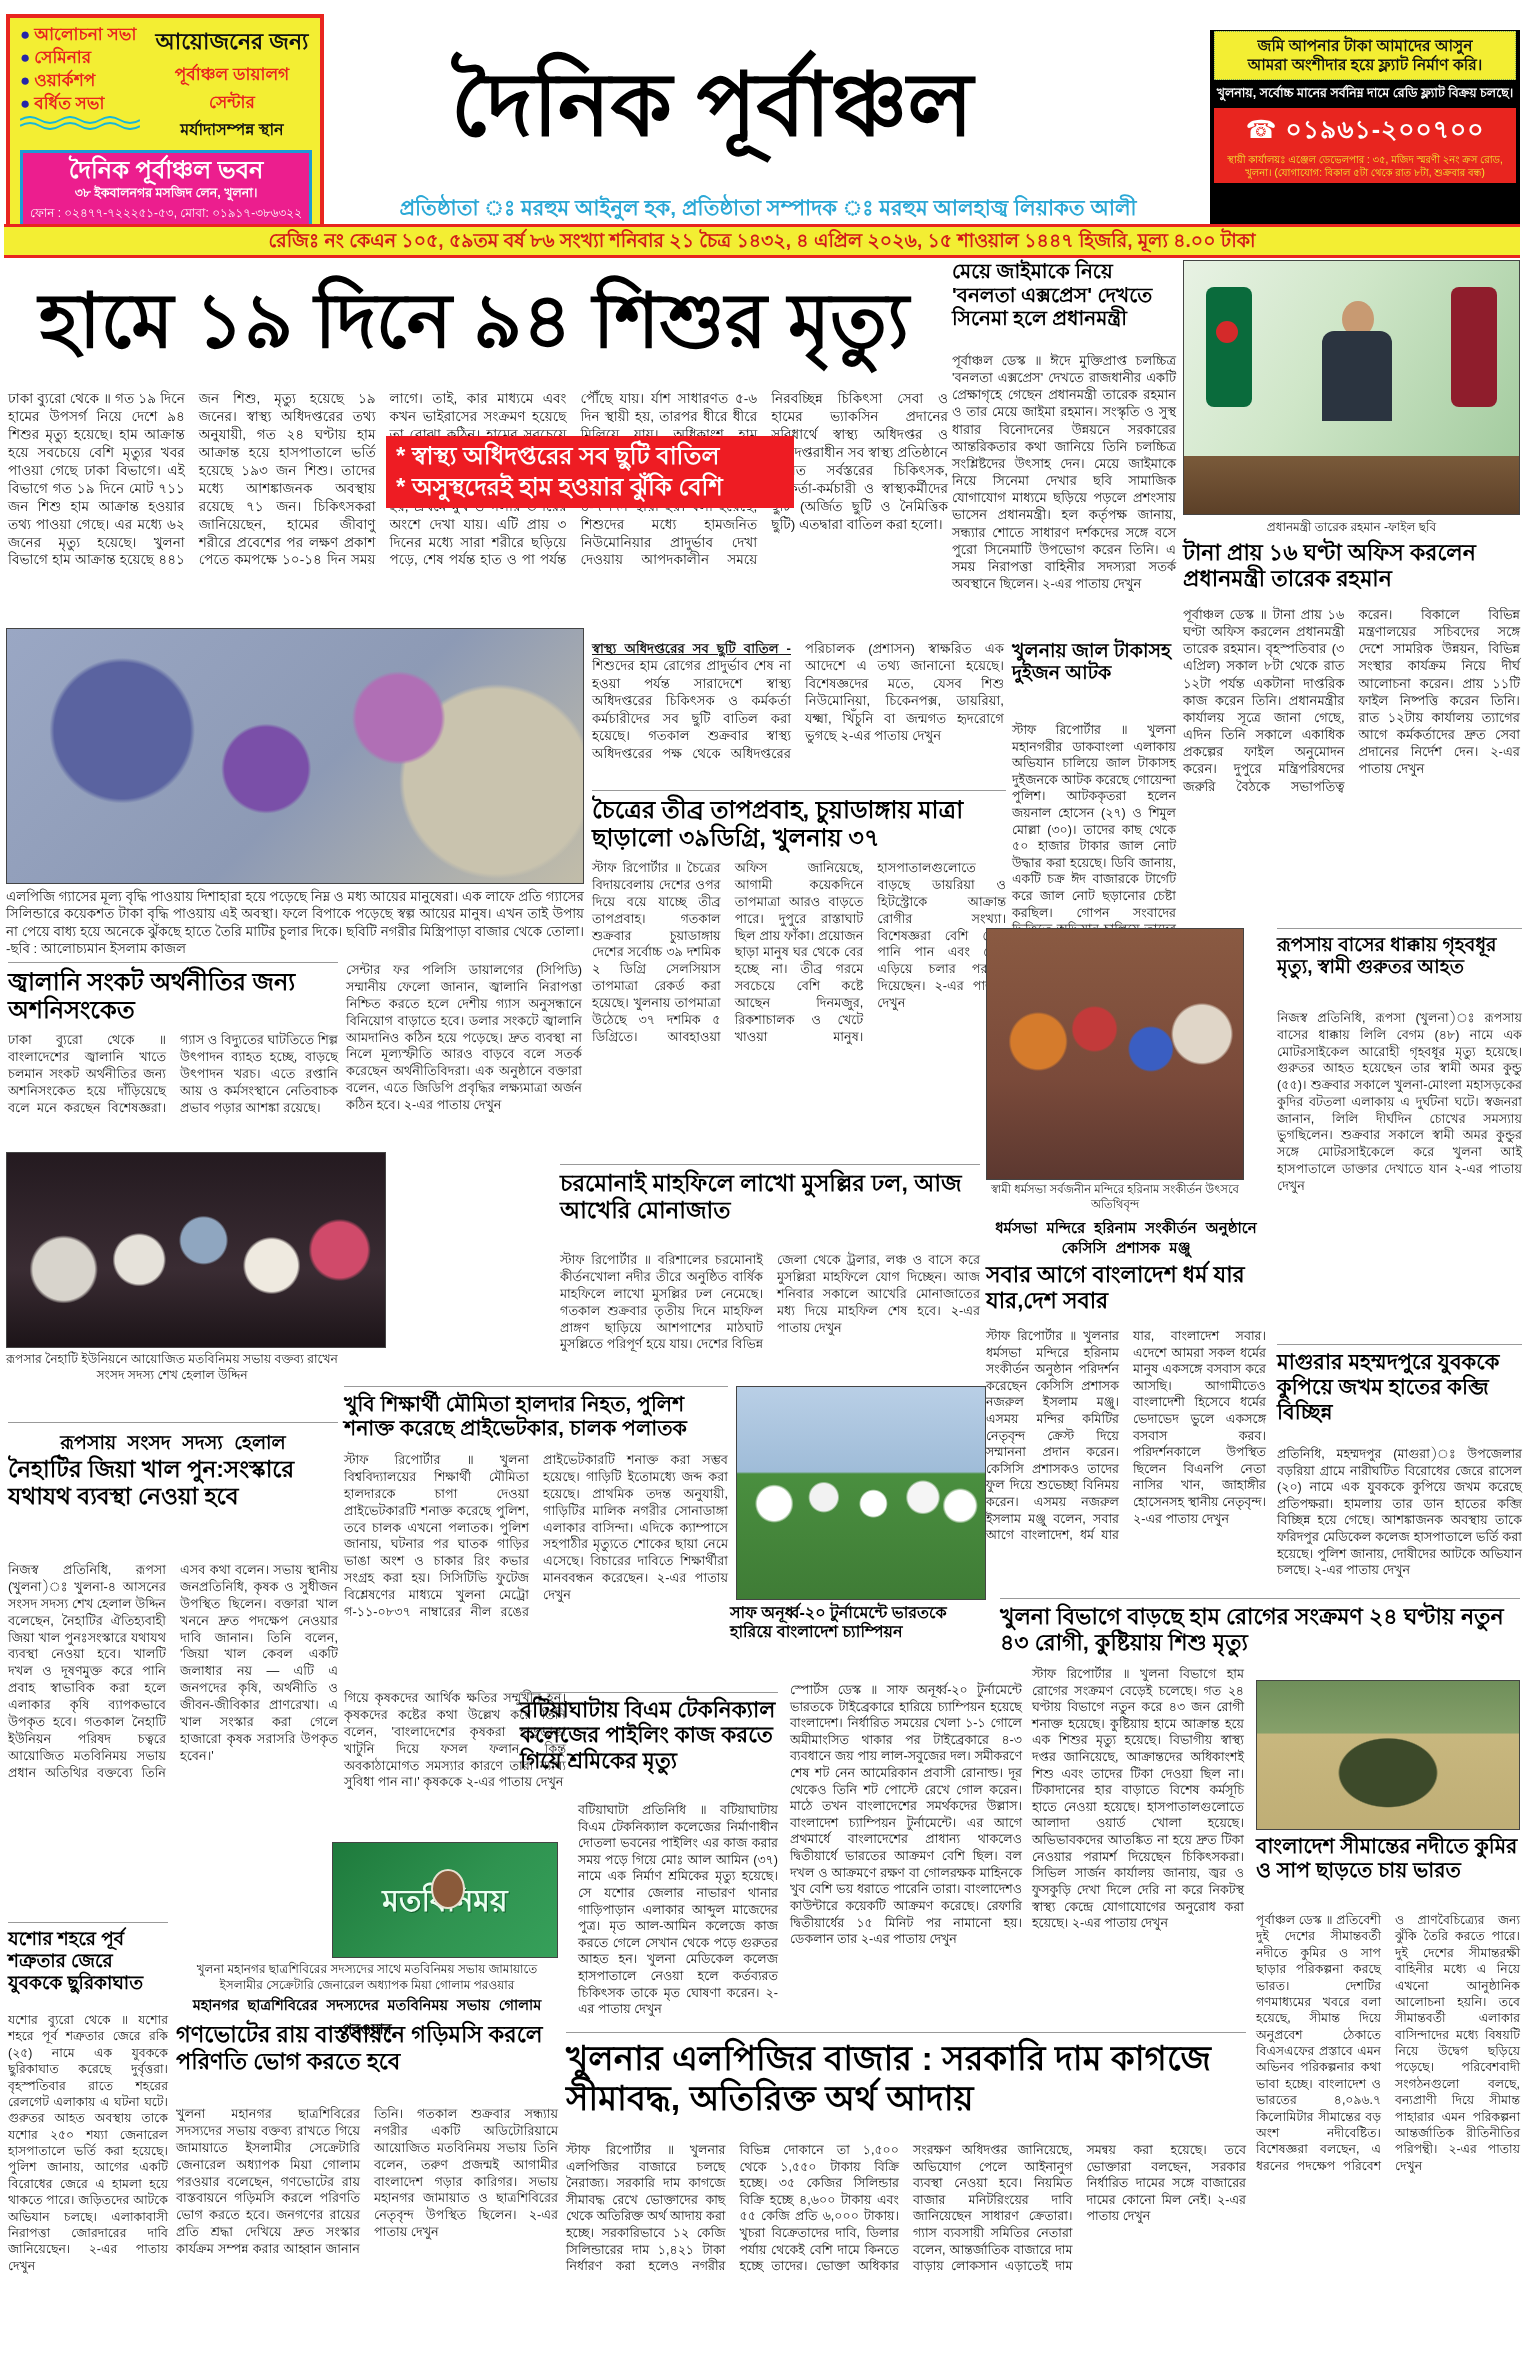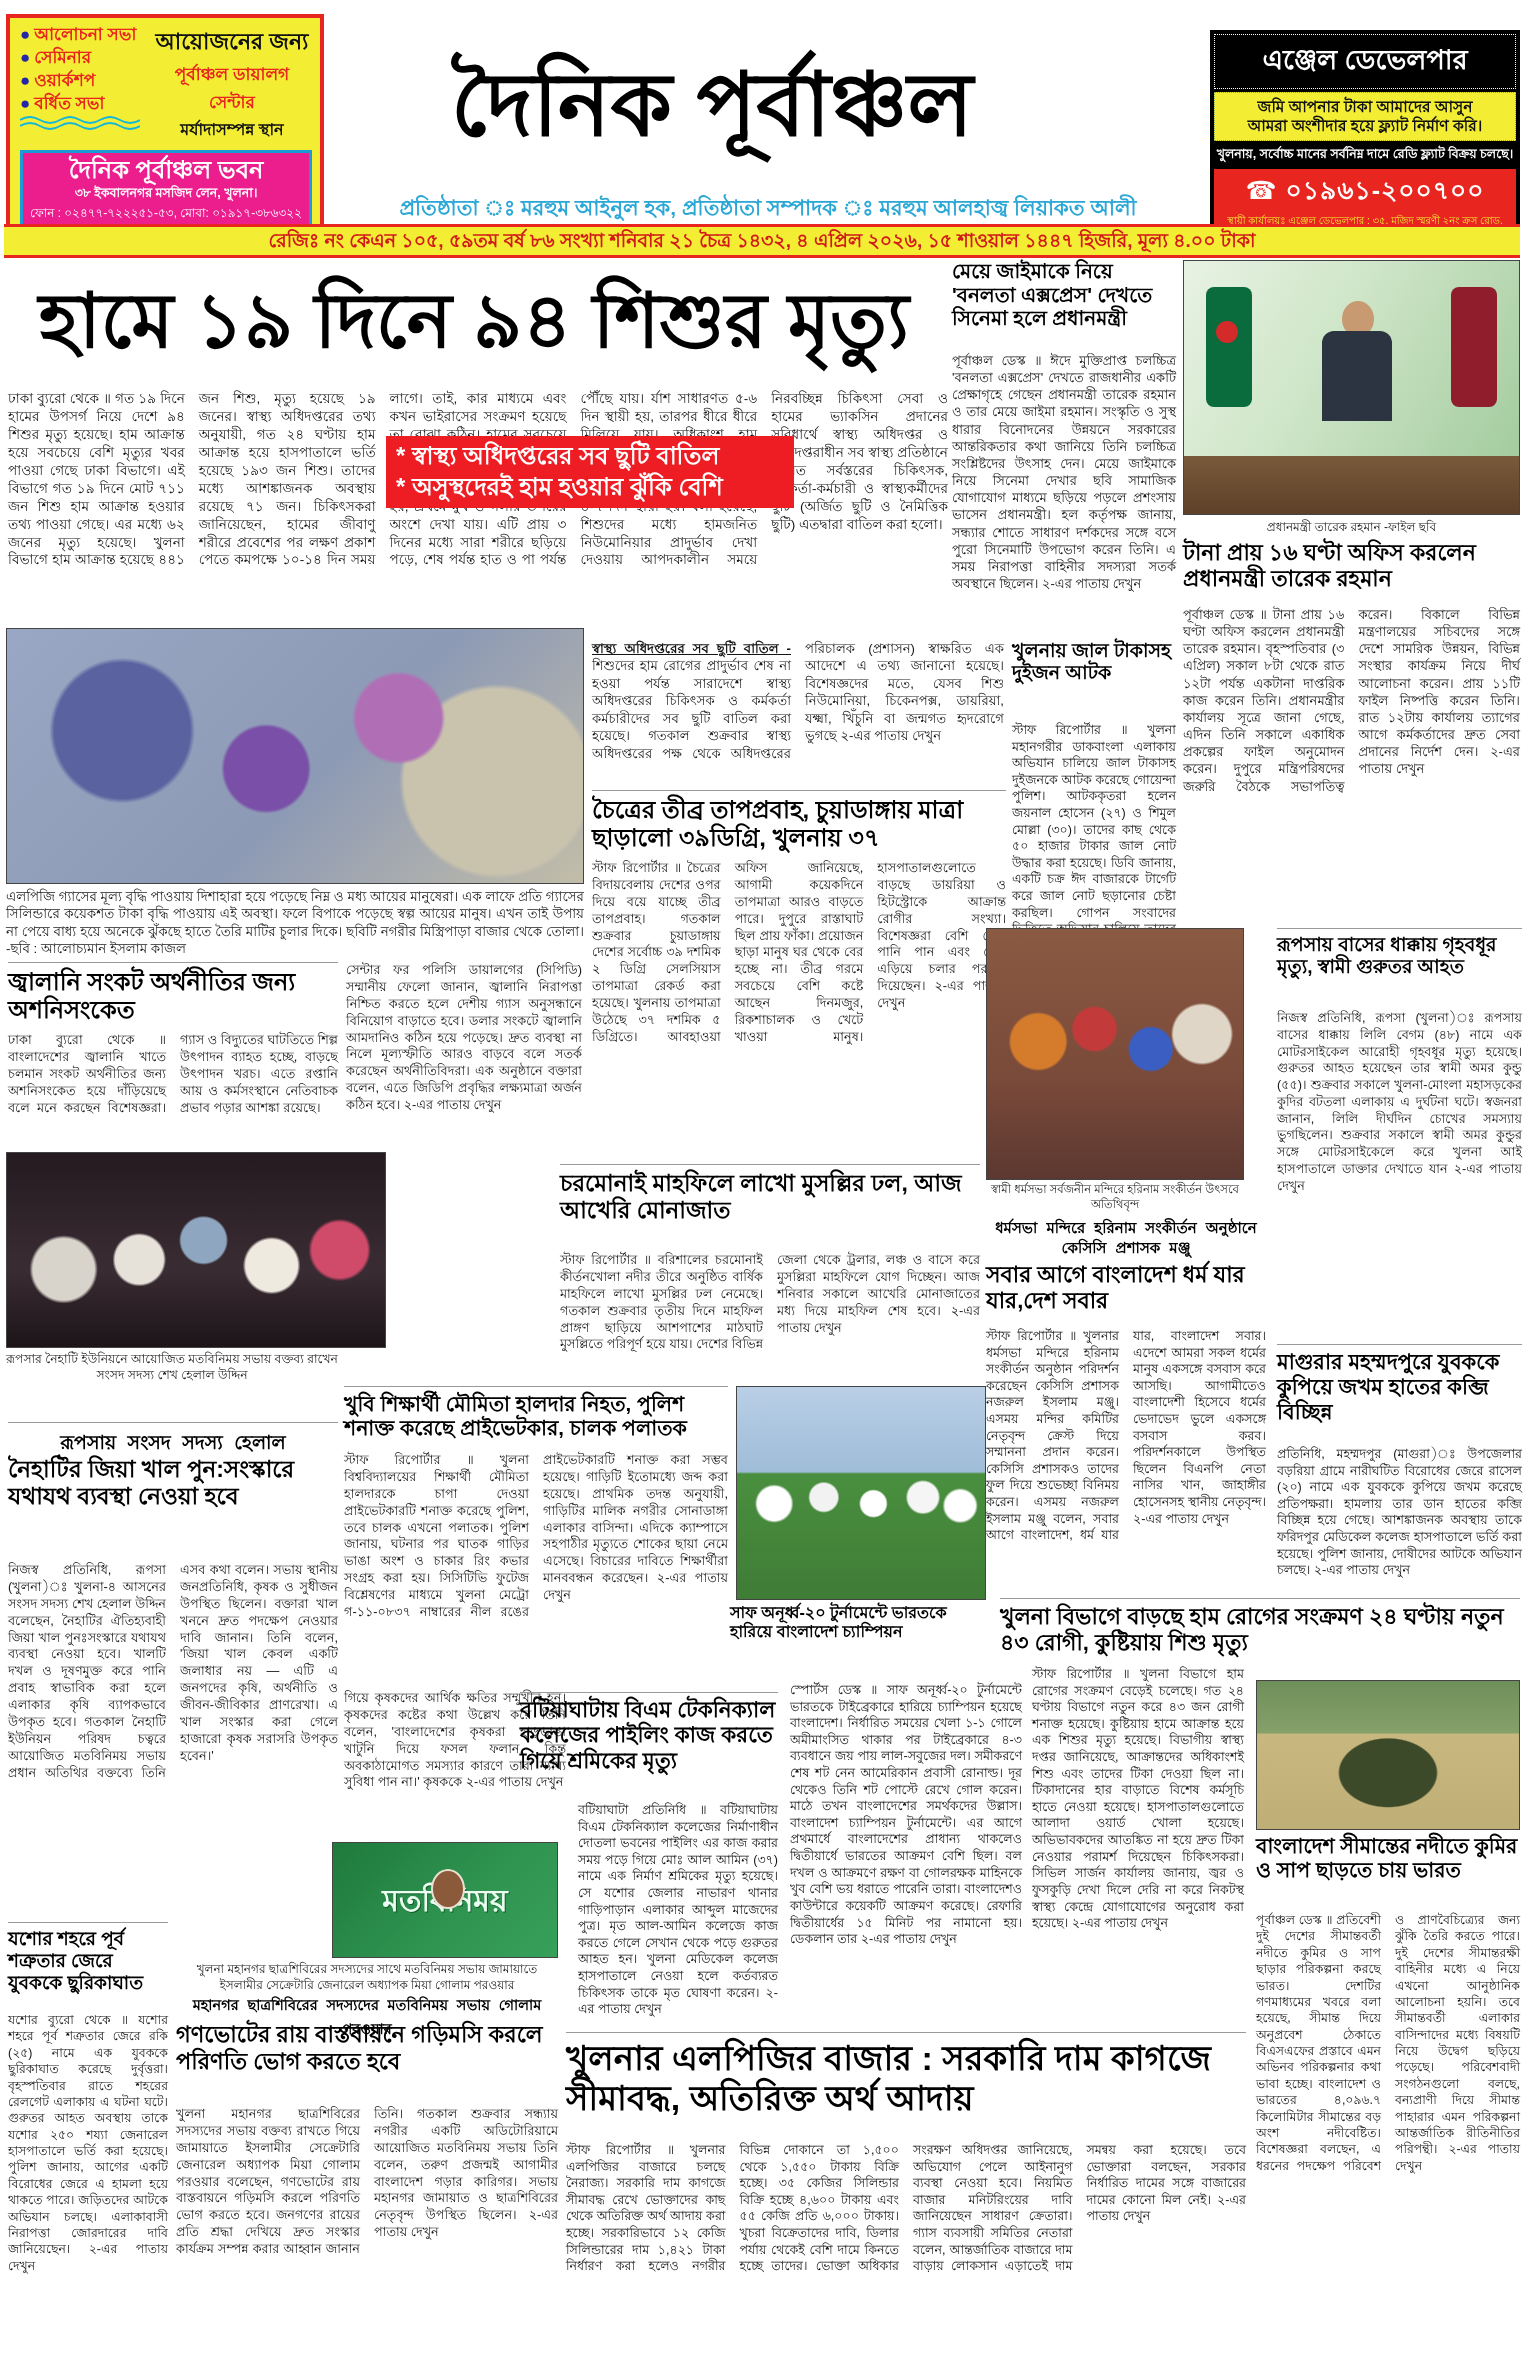--- a/index.html
+++ b/index.html
@@ -167,21 +167,20 @@
     <div class="b1">দৈনিক পূর্বাঞ্চল ভবন</div>
     <div class="b2">৩৮ ইকবালনগর মসজিদ লেন, খুলনা।</div>
     <div class="b3">ফোন : ০২৪৭৭-৭২২২৫১-৫৩, মোবা: ০১৯১৭-৩৮৬৩২২</div>
   </div>
 </div>
 
 <div class="abs" id="masthead-title">দৈনিক পূর্বাঞ্চল</div>
 <div class="abs" id="founder" bind="">প্রতিষ্ঠাতা ঃ মরহুম আইনুল হক, প্রতিষ্ঠাতা সম্পাদক ঃ মরহুম আলহাজ্ব লিয়াকত আলী</div>
 
 <div class="abs" id="right-ad">
-  <div class="t">এঞ্জেল ডেভেলপার</div>
   <div class="yb">
     <div>জমি আপনার টাকা আমাদের আসুন</div>
     <div>আমরা অংশীদার হয়ে ফ্ল্যাট নির্মাণ করি।</div>
   </div>
   <div class="l3">খুলনায়, সর্বোচ্চ মানের সর্বনিম্ন দামে রেডি ফ্ল্যাট বিক্রয় চলছে।</div>
   <div class="ph-row">
     <div class="ph-num"><span>☎</span> <span>০১৯৬১-২০০৭০০</span></div>
     <div class="off">স্থায়ী কার্যালয়ঃ এঞ্জেল ডেভেলপার : ৩৫, মজিদ স্মরণী ২নং ক্রস রোড, খুলনা। (যোগাযোগ: বিকাল ৫টা থেকে রাত ৮টা, শুক্রবার বন্ধ)</div>
   </div>
 </div>

